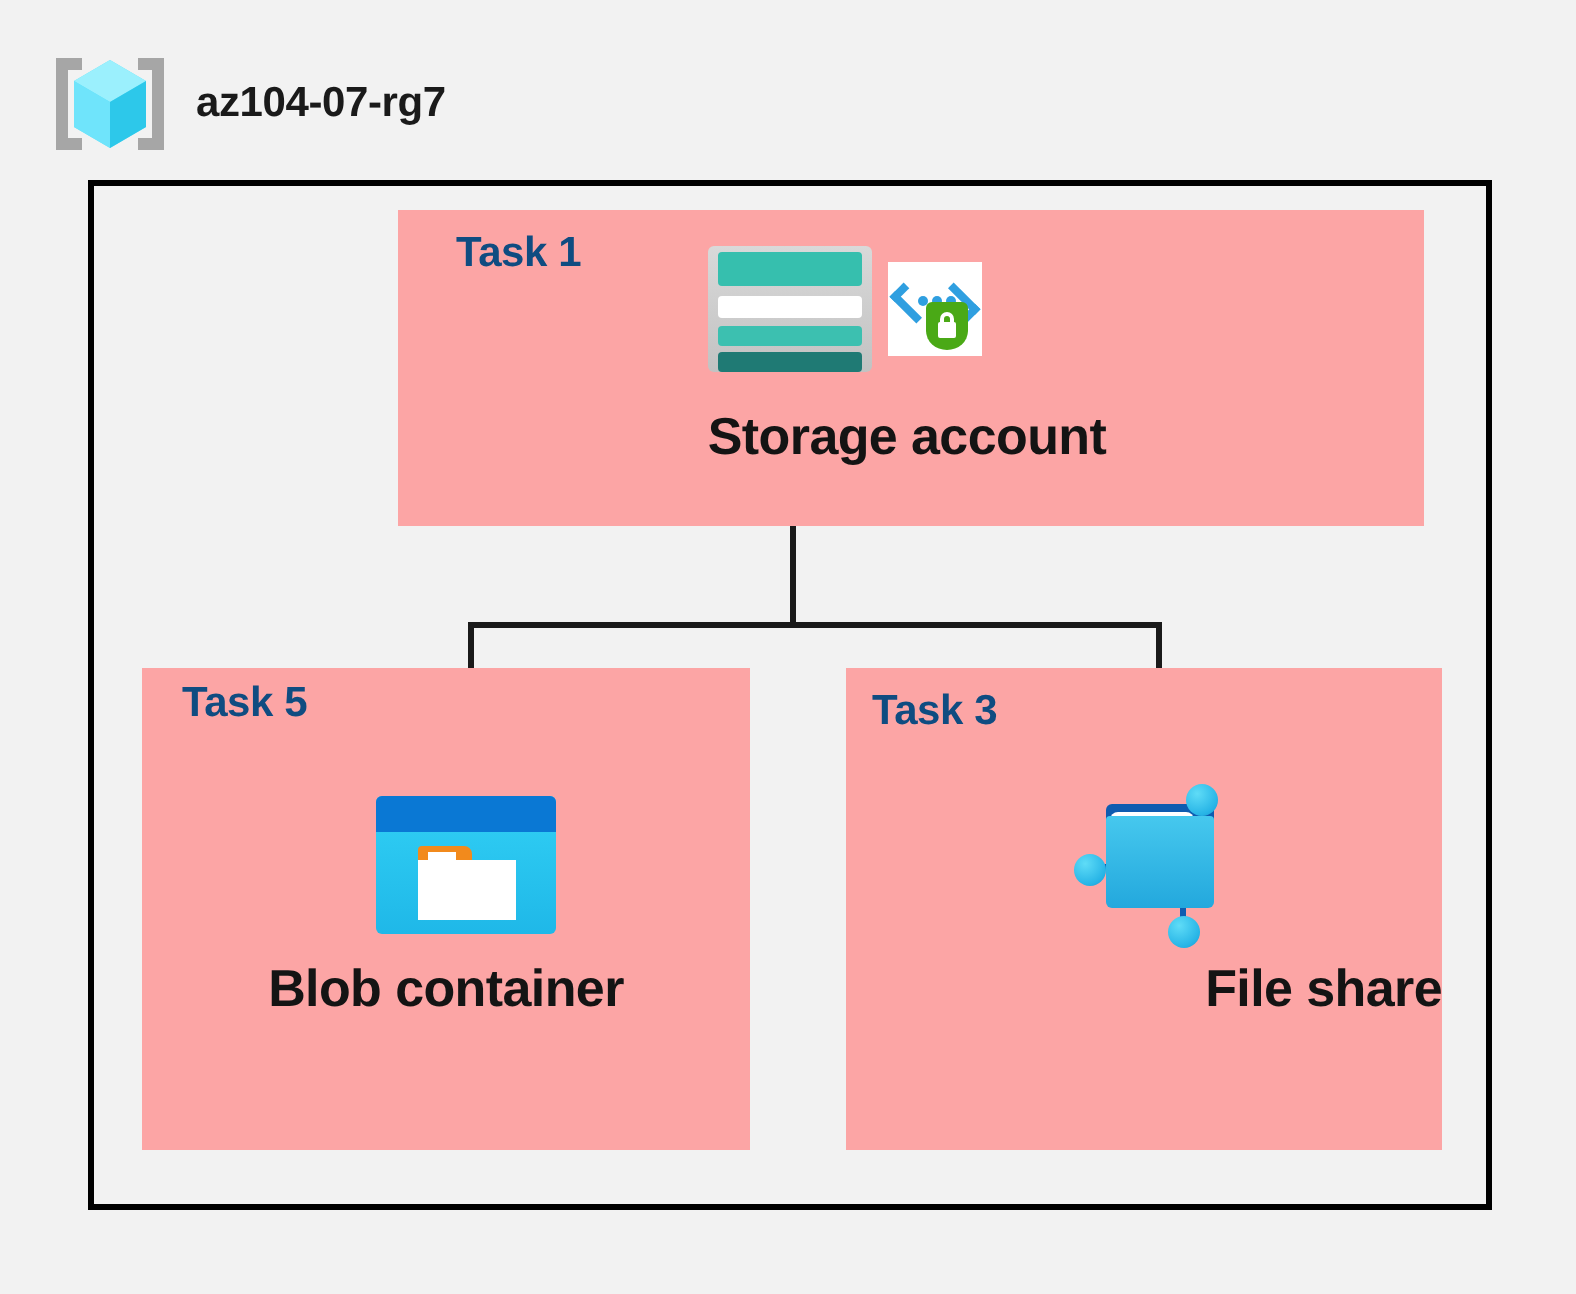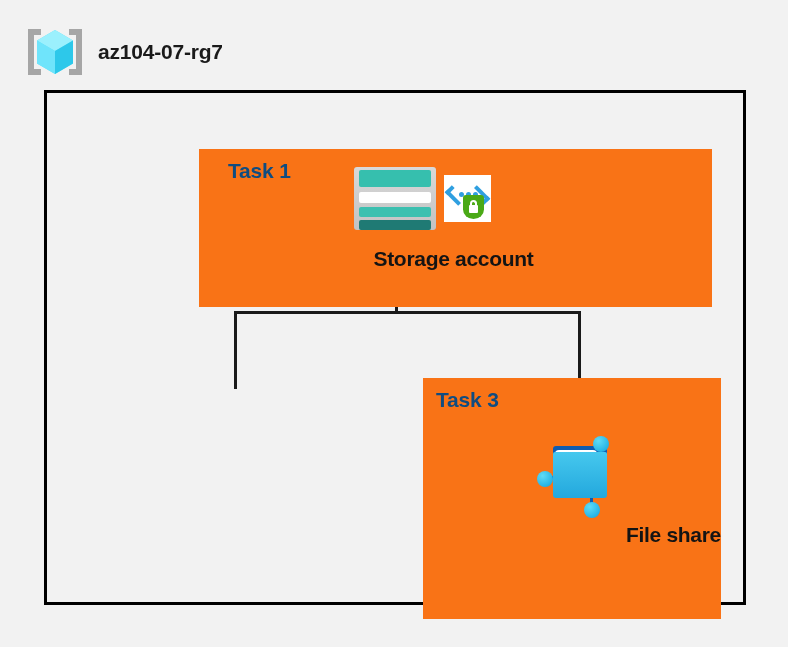--- a/index.html
+++ b/index.html
@@ -58,22 +58,21 @@
     top: 90px;
     width: 702px;
     height: 515px;
     border: 3px solid #000000;
     background: transparent;
   }
 
   
   .task-box {
     position: absolute;
-    background: #f97316;
-    margin-top: 44px;
+    background: #fca5a5;
   }
 
   #task-1-box { left: 199px; top: 105px; width: 513px; height: 158px; }
   #task-5-box { left: 71px;  top: 334px; width: 304px; height: 241px; }
   #task-3-box { left: 423px; top: 334px; width: 298px; height: 241px; }
 
   .task-label {
     position: absolute;
     font-size: 21px;
     font-weight: bold;
@@ -83,21 +82,21 @@
   }
 
   #task-1-box .task-label { left: 29px; top: 10px; }
   #task-5-box .task-label { left: 20px; top: 6px;  }
   #task-3-box .task-label { left: 13px; top: 10px;  }
 
   .node-caption {
     position: absolute;
     width: 100%;
     text-align: center;
-    font-size: 21px;
+    font-size: 26px;
     font-weight: bold;
     color: #141414;
     white-space: nowrap;
     letter-spacing: -0.3px;
   }
 
   #task-1-box .node-caption { top: 98px;  left: -2px; }
   #task-5-box .node-caption { top: 145px; left: 0px; }
   #task-3-box .node-caption { top: 145px; left: 0px; text-align: right; }
 
@@ -355,20 +354,32 @@
       <div class="enc-dot" id="enc-dot-3"></div>
       <div class="enc-shield">
         <div class="enc-lock-shackle"></div>
         <div class="enc-lock-body"></div>
       </div>
     </div>
 
     <div class="node-caption">Storage account</div>
   </div>
 
+  <div class="task-box" id="task-5-box">
+    <div class="task-label">Task 5</div>
+
+    <div class="node-icon-wrap" style="left:117px;top:64px;width:90px;height:69px;">
+      <div class="blob-body"></div>
+      <div class="blob-topbar"></div>
+      <div class="blob-tab"></div>
+      <div class="blob-page"></div>
+    </div>
+
+    <div class="node-caption">Blob container</div>
+  </div>
 
   <div class="task-box" id="task-3-box">
     <div class="task-label">Task 3</div>
 
     <div class="node-icon-wrap" style="left:114px;top:58px;width:80px;height:82px;">
       <div class="fs-link" id="fs-link-tr"></div>
       <div class="fs-link" id="fs-link-l"></div>
       <div class="fs-link" id="fs-link-b"></div>
       <div class="fs-folder-back"></div>
       <div class="fs-folder-lip"></div>

